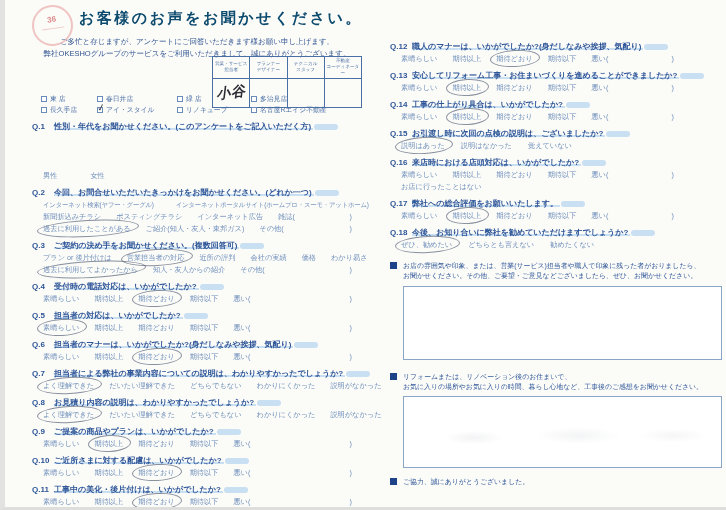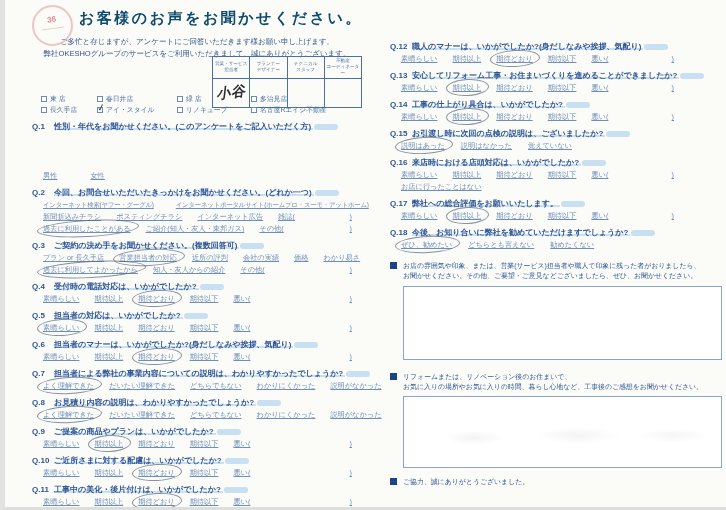--- a/index.html
+++ b/index.html
@@ -59,21 +59,21 @@
   .q-title{font-size:8px;font-weight:bold;color:#2d5598;line-height:12px;white-space:nowrap;}
   .q-no{display:inline-block;min-width:22px;}
   .q-text{
     background:linear-gradient(to bottom,transparent 64%,rgba(168,205,238,.6) 64%,rgba(168,205,238,.6) 94%,transparent 94%);
     padding-right:2px;
   }
   .q-swash{display:inline-block;width:24px;height:6px;background:rgba(168,205,238,.6);
     border-radius:3px;margin-left:1px;vertical-align:-1px;}
   .q-row{
     display:flex;gap:15px;font-size:7.2px;color:#6e8fbb;line-height:12px;
-    padding-left:11px;white-space:nowrap;align-items:center;text-decoration:underline;
+    padding-left:11px;white-space:nowrap;align-items:center;
   }
   .q[data-qno="Q.1"] .q-row{gap:33px;margin-top:37px;}
   .q[data-qno="Q.2"] .q-row:nth-child(2){font-size:6.4px;letter-spacing:-0.2px;gap:22px;}
   .q[data-qno="Q.15"] .q-row,.q[data-qno="Q.18"] .q-row{gap:16px;}
   .opt{position:relative;}
   .opt.right{margin-left:auto;margin-right:26px;}
   .col-right .opt.right{margin-right:48px;}
   .opt.circled::before{
     content:'';position:absolute;left:-6px;right:-8px;top:-3px;bottom:-2px;
     border:1.2px solid rgba(88,98,120,.7);border-radius:50%;transform:rotate(-3deg);
@@ -183,21 +183,21 @@
         <div class="q-row">
           <span class="opt circled">過去に利用したことがある</span>
           <span class="opt">ご紹介(知人・友人・東邦ガス)</span>
           <span class="opt">その他(</span>
           <span class="opt right">)</span>
         </div>
       </div>
       <div class="q" data-qno="Q.3">
         <div class="q-title"><span class="q-no">Q.3</span><span class="q-text">ご契約の決め手をお聞かせください。(複数回答可)</span><span class="q-swash"></span></div>
         <div class="q-row">
-          <span class="opt">プラン or 長久手店</span>
+          <span class="opt">プラン or 後片付けは</span>
           <span class="opt circled">営業担当者の対応</span>
           <span class="opt">近所の評判</span>
           <span class="opt">会社の実績</span>
           <span class="opt">価格</span>
           <span class="opt">わかり易さ</span>
         </div>
         <div class="q-row">
           <span class="opt circled">過去に利用してよかったから</span>
           <span class="opt">知人・友人からの紹介</span>
           <span class="opt">その他(</span>

